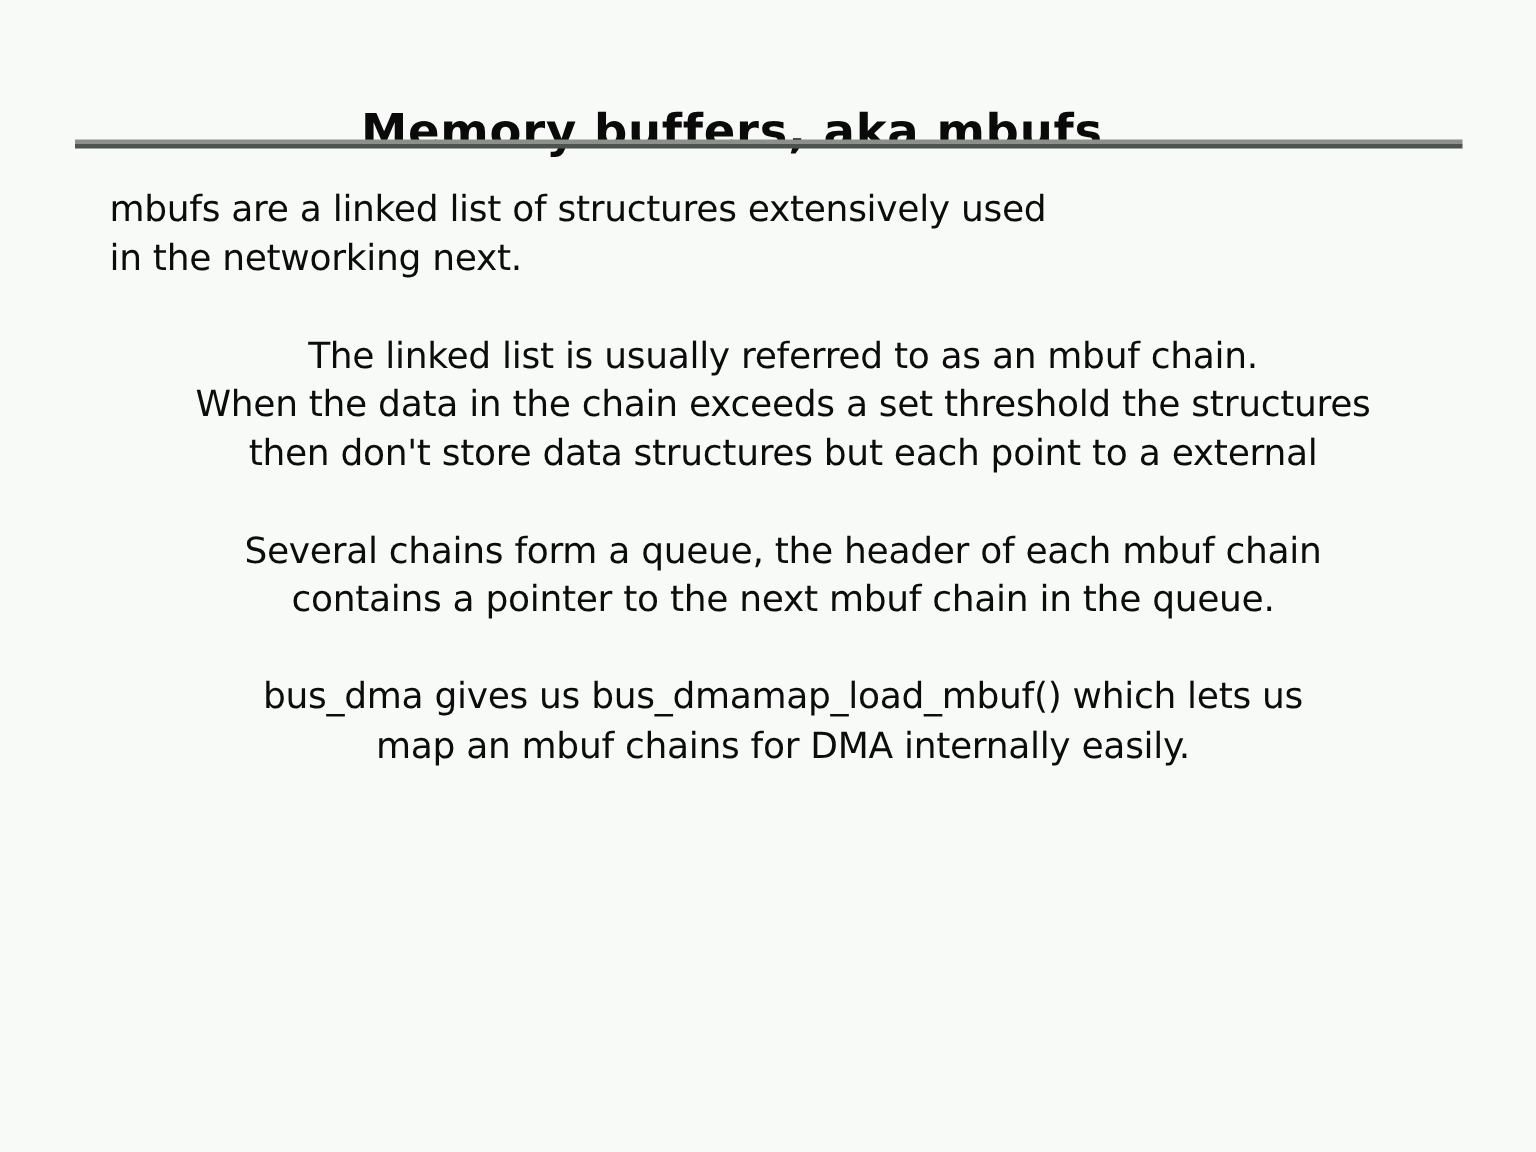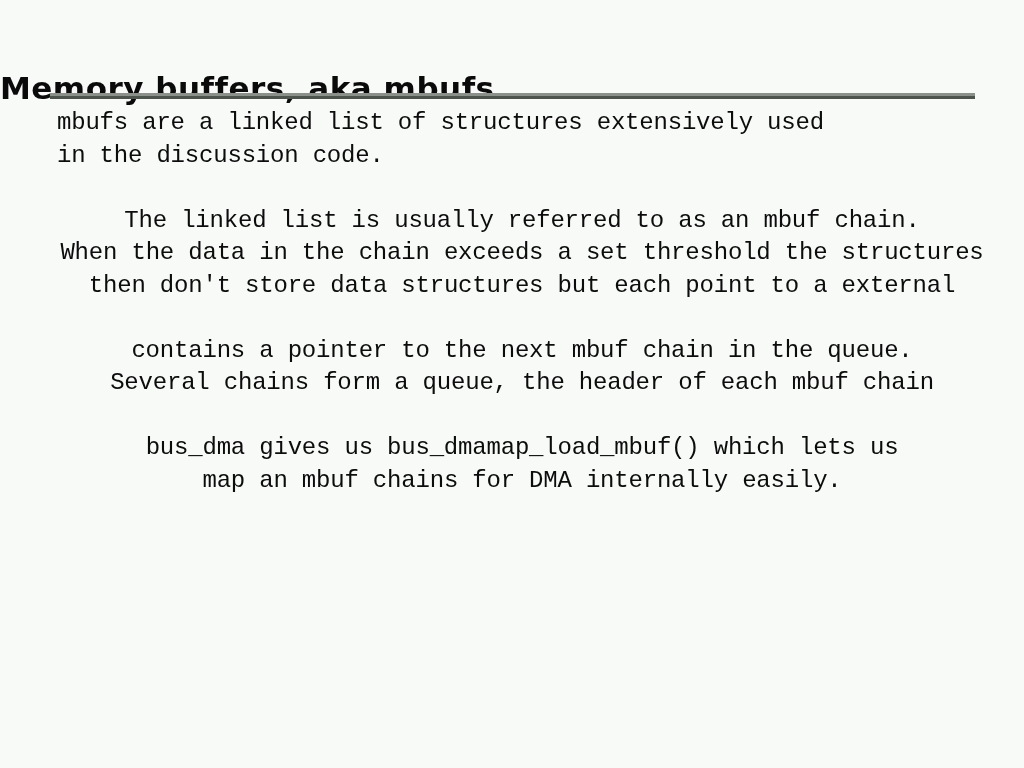--- a/index.html
+++ b/index.html
@@ -20,20 +20,21 @@
     height: 768px;
     box-sizing: border-box;
   }
 
   
   .slide-title {
     position: absolute;
     left: 0;
     top: 48px;
     width: 976px;
+    text-align: center;
     font-family: "DejaVu Sans", sans-serif;
     font-weight: bold;
     font-size: 31px;
     line-height: 38px;
     letter-spacing: 0.5px;
     color: #0a0a0a;
     white-space: nowrap;
   }
 
   
@@ -59,23 +60,22 @@
     left: 57px;
     top: 107px;
     width: 930px;
     font-family: "DejaVu Sans", sans-serif;
     font-size: 24px;
     line-height: 32.5px;
     color: #0c0c0c;
     letter-spacing: -0.2px;
   }
   .para {
-    margin: 0;
+    margin: 16px;
     padding: 0;
-    font-family: Liberation Mono, monospace;
   }
   .para + .para {
     margin-top: 32.5px;
     text-align: center;
   }
   .line {
     display: block;
     white-space: pre;
   }
 </style>
@@ -88,32 +88,32 @@
 
   <div class="title-rule">
     <div class="rule-top"></div>
     <div class="rule-bottom"></div>
   </div>
 
   <div class="body-copy">
 
     <p class="para">
       <span class="line">mbufs are a linked list of structures extensively used</span>
-      <span class="line">in the discussion code.</span>
+      <span class="line">in the networking next.</span>
     </p>
 
     <p class="para">
       <span class="line">The linked list is usually referred to as an mbuf chain.</span>
       <span class="line">When the data in the chain exceeds a set threshold the structures</span>
       <span class="line">then don't store data structures but each point to a external</span>
     </p>
 
     <p class="para">
+      <span class="line">Several chains form a queue, the header of each mbuf chain</span>
       <span class="line">contains a pointer to the next mbuf chain in the queue.</span>
-      <span class="line">Several chains form a queue, the header of each mbuf chain</span>
     </p>
 
     <p class="para">
       <span class="line">bus_dma gives us bus_dmamap_load_mbuf() which lets us</span>
       <span class="line">map an mbuf chains for DMA internally easily.</span>
     </p>
 
 
   </div>
 

